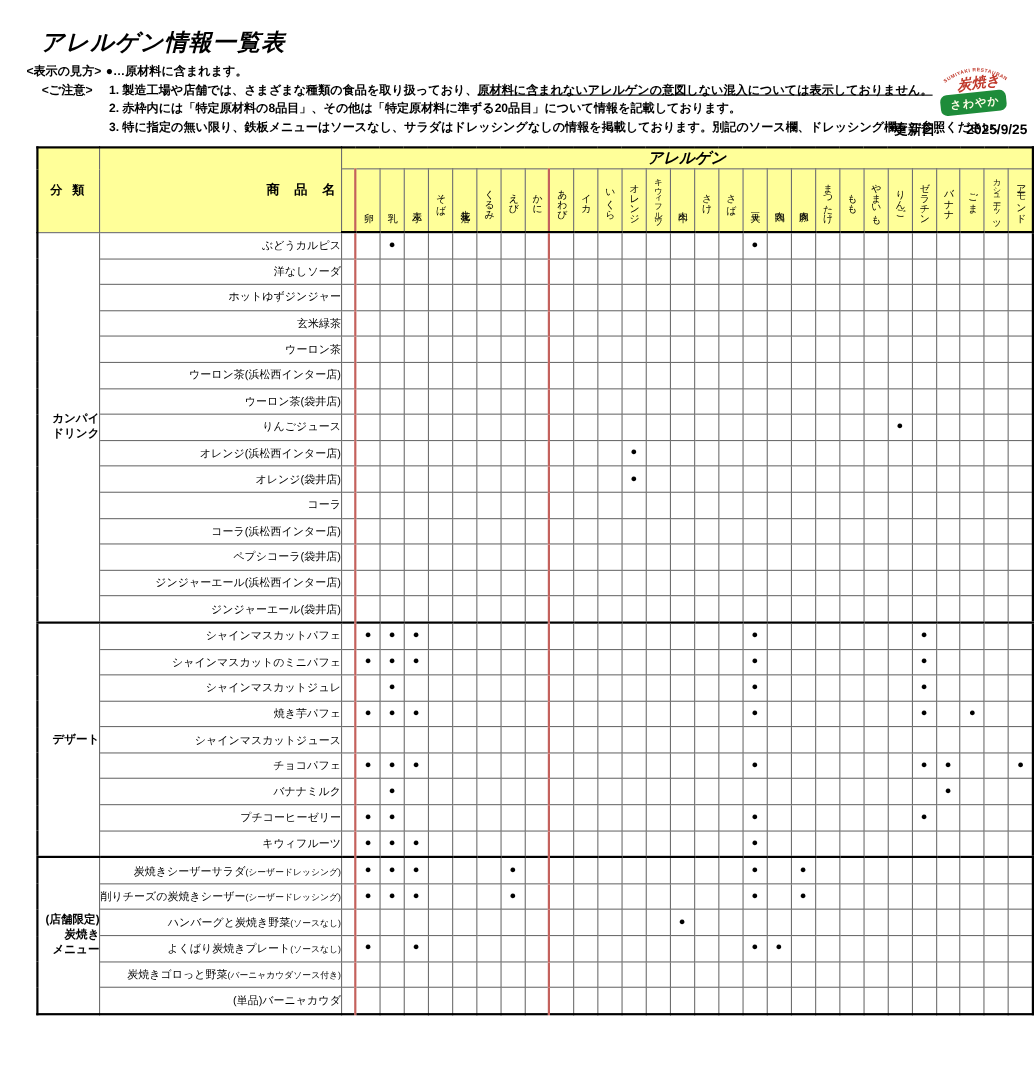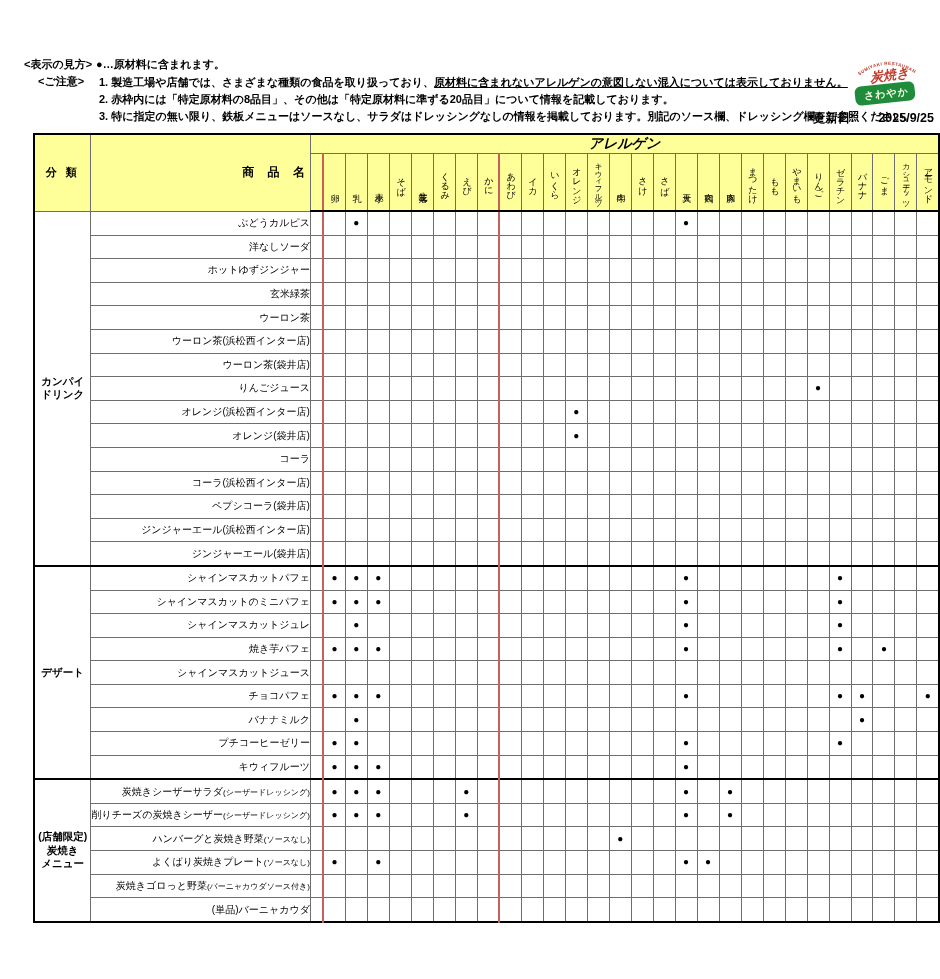--- a/index.html
+++ b/index.html
@@ -39,39 +39,40 @@
   th.corner{border-right:1px solid #000;font-size:11px;letter-spacing:3px;}
   th.corner.prod{font-size:12px;letter-spacing:5px;text-align:right;}
   th.acol{height:56px;vertical-align:middle;text-align:center;font-weight:normal;}
   th.acol span.v{
     display:inline-block;writing-mode:vertical-rl;text-orientation:upright;
     font-size:9px;line-height:1.05;letter-spacing:-1px;max-height:54px;
   }
   th.acol.small span.v{font-size:7.5px;letter-spacing:-1px;}
   tbody td{height:22.6px;background:#fff;}
   td.cat{
-    text-align:center;vertical-align:middle;font-size:10.5px;font-weight:bold;
+    text-align:right;vertical-align:middle;font-size:10.5px;font-weight:bold;
     white-space:pre-line;line-height:1.3;border-right:1px solid #000;border-left:1px solid #000;
   }
   td.prod{
     text-align:right;vertical-align:middle;padding-left:5px;font-size:10px;
     border-right:1px solid #000;white-space:nowrap;overflow:hidden;
   }
   td.prod .note{font-size:8px;}
   td.mark{text-align:center;vertical-align:middle;font-size:10px;line-height:1;}
   .red-l{border-left:2px solid var(--red-frame) !important;}
   .red-r{border-right:2px solid var(--red-frame) !important;}
   tr.group-start td{border-top:2px solid #000;}
   thead tr.names th{border-bottom:2px solid #000;}
 </style>
 </head>
 <body>
 
 <div class="page">
 
+  <div class="title">アレルゲン情報一覧表</div>
 
   <div class="legend">
     <span class="lab">&lt;表示の見方&gt;</span><span>●…原材料に含まれます。</span>
   </div>
 
   <div class="notes-label">&lt;ご注意&gt;</div>
   <div class="notes">
     <div><span>1. 製造工場や店舗では、さまざまな種類の食品を取り扱っており、</span><span class="underline">原材料に含まれないアレルゲンの意図しない混入については表示しておりません。</span></div>
     <div>2. 赤枠内には「特定原材料の8品目」、その他は「特定原材料に準ずる20品目」について情報を記載しております。</div>
     <div>3. 特に指定の無い限り、鉄板メニューはソースなし、サラダはドレッシングなしの情報を掲載しております。別記のソース欄、ドレッシング欄をご参照ください。</div>

